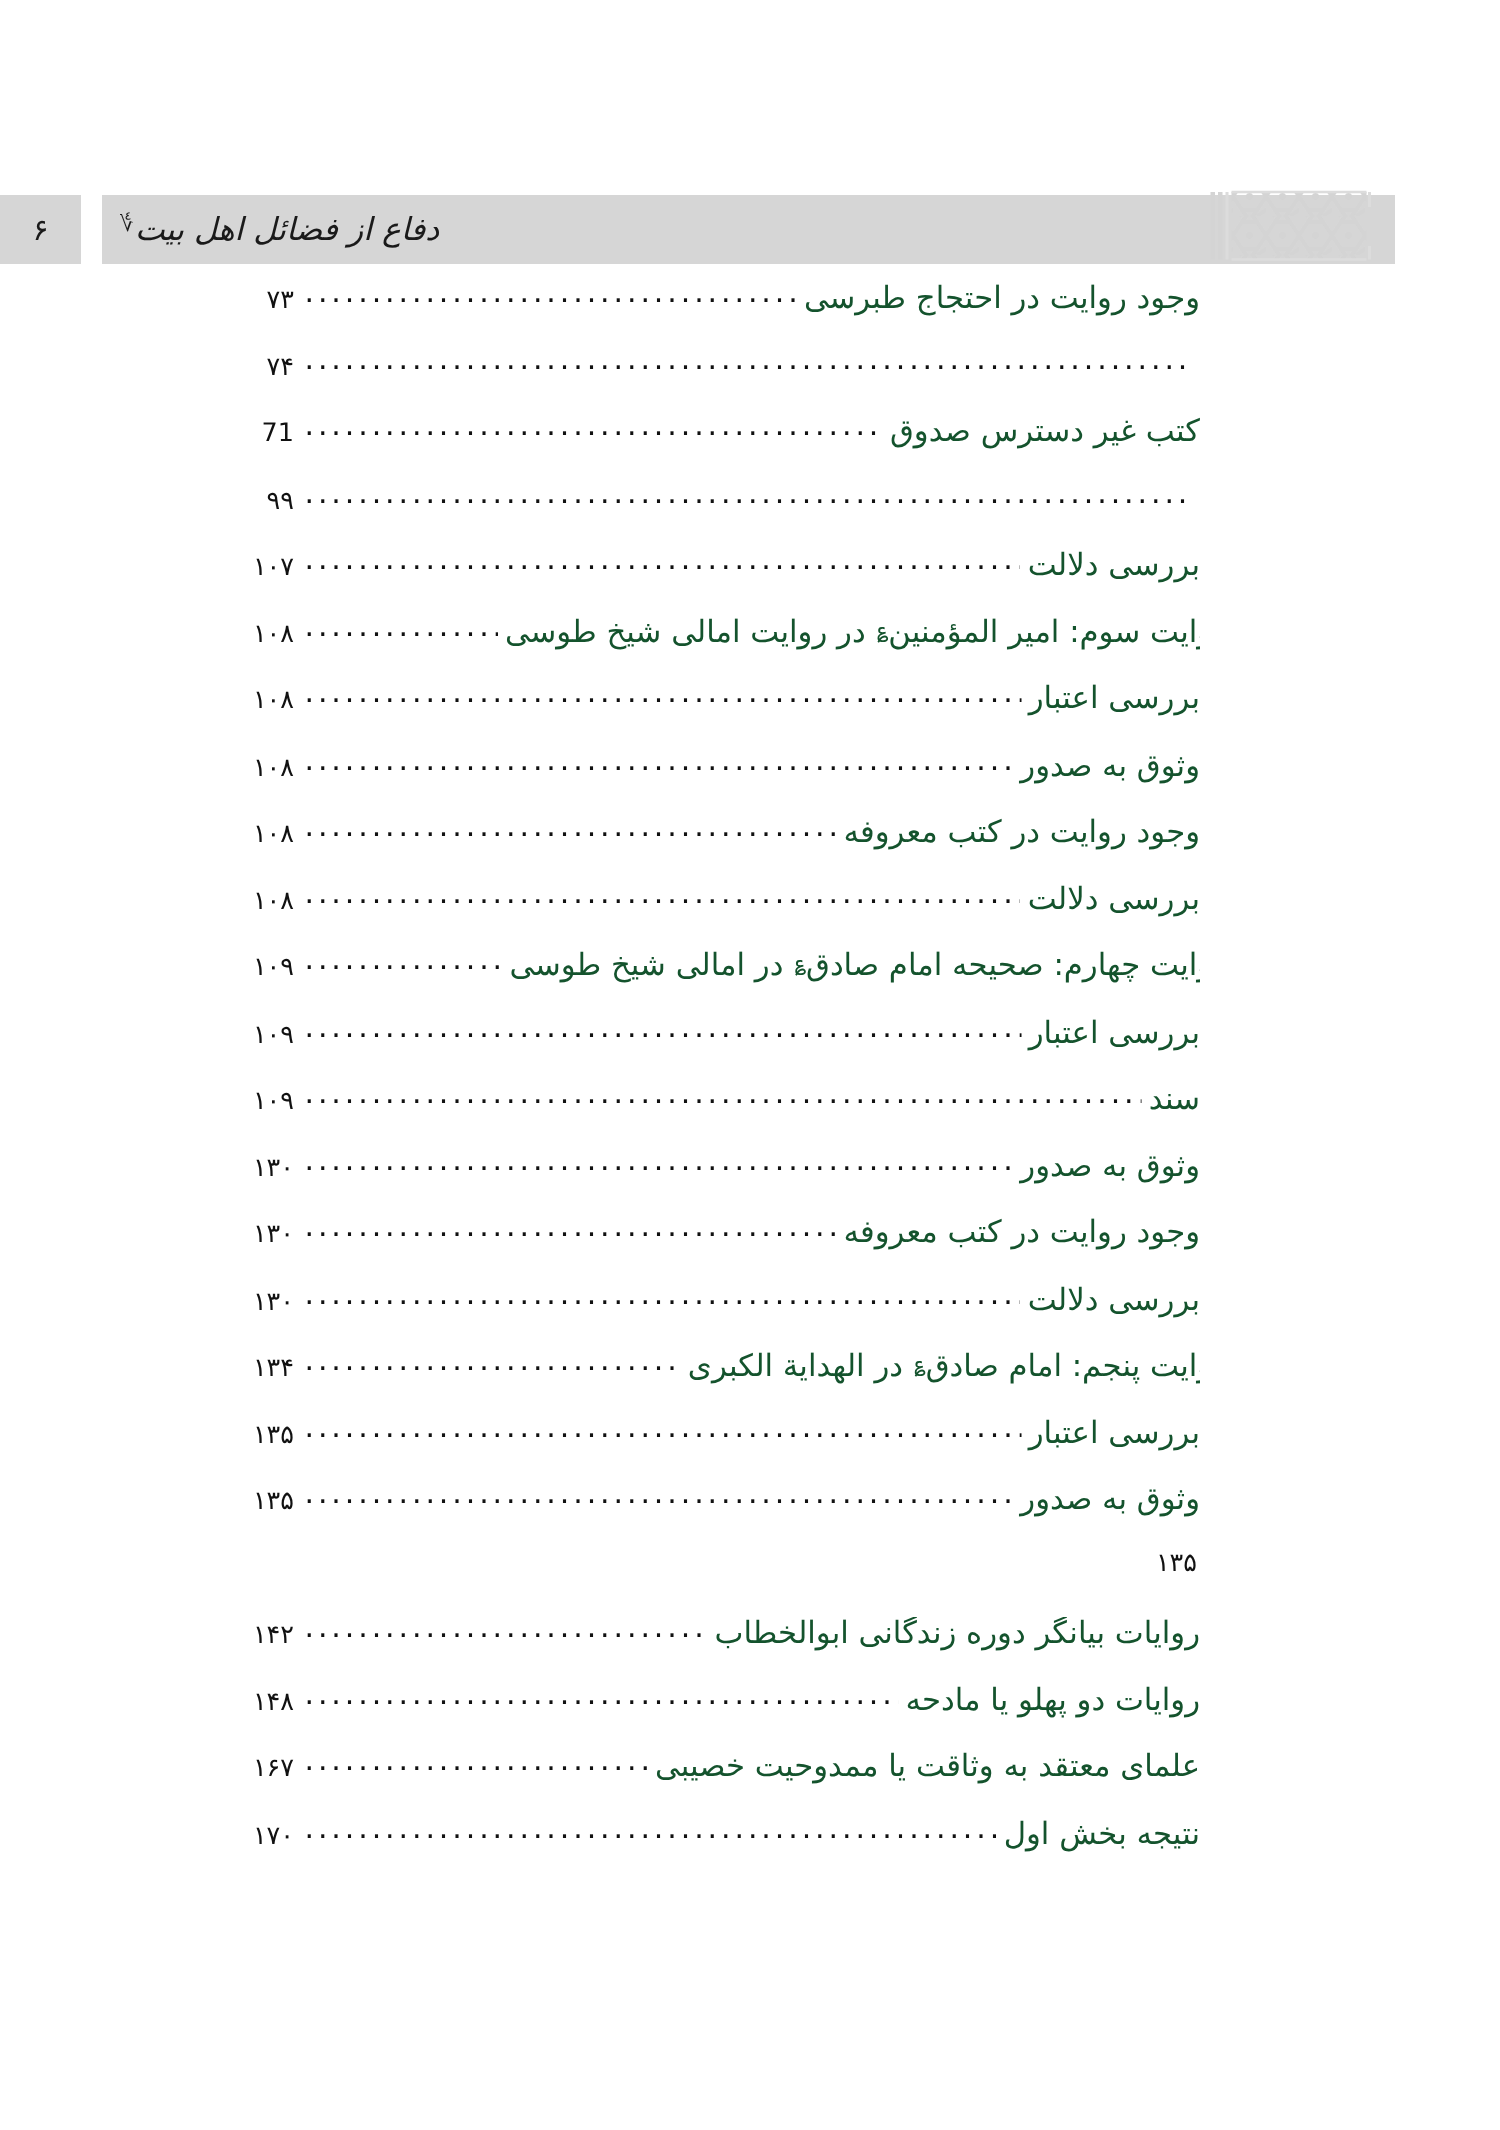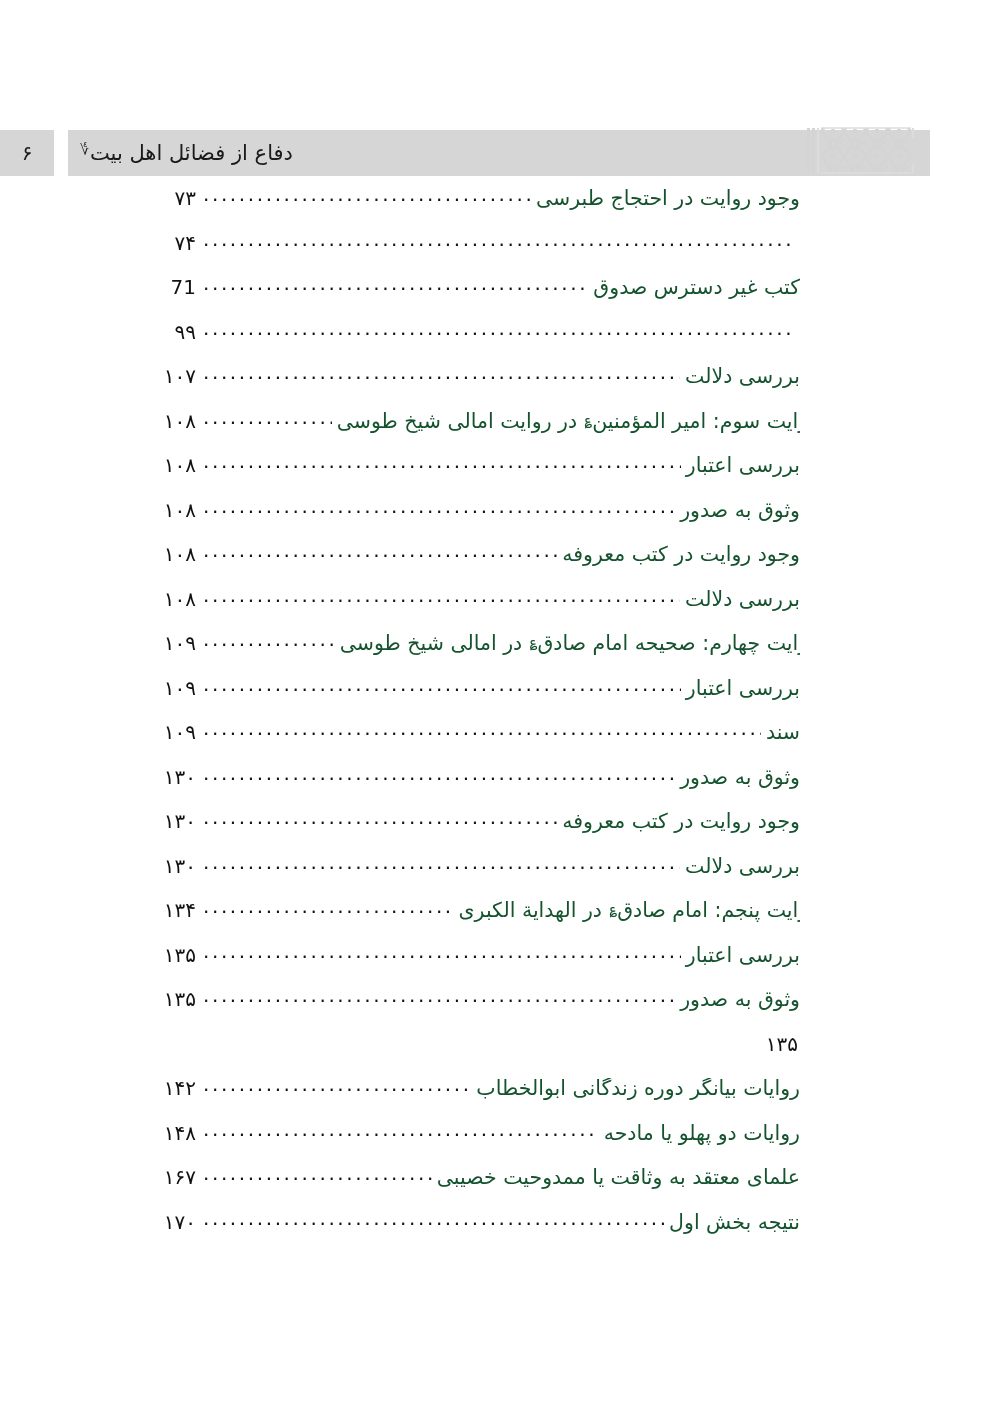--- a/index.html
+++ b/index.html
@@ -39,20 +39,21 @@
     padding-right: 22px;
     box-sizing: border-box;
   }
 
   .header-title-text {
     font-size: 21px;
     color: #1a1a1a;
     white-space: nowrap;
     letter-spacing: 0.3px;
     line-height: 1;
+    font-style: italic;
   }
 
   .header-honorific {
     font-size: 14px;
     color: #1a1a1a;
     margin-right: 1px;
     position: relative;
     top: -3px;
   }
 
@@ -139,21 +140,21 @@
   .toc-leader::before {
     content: "............................................................................................................";
   }
   .toc-entry.no-leader .toc-label {
     flex: 1 1 auto;
     text-align: center;
   }
 
   .toc-page {
     flex: 0 0 auto;
-    font-size: 20px;
+    font-size: 17px;
     color: #111111;
     line-height: 1;
     min-width: 46px;
     text-align: right;
     padding-right: 2px;
   }
 
   
   .toc-entry.wide .toc-label {
     margin-right: -18px;

